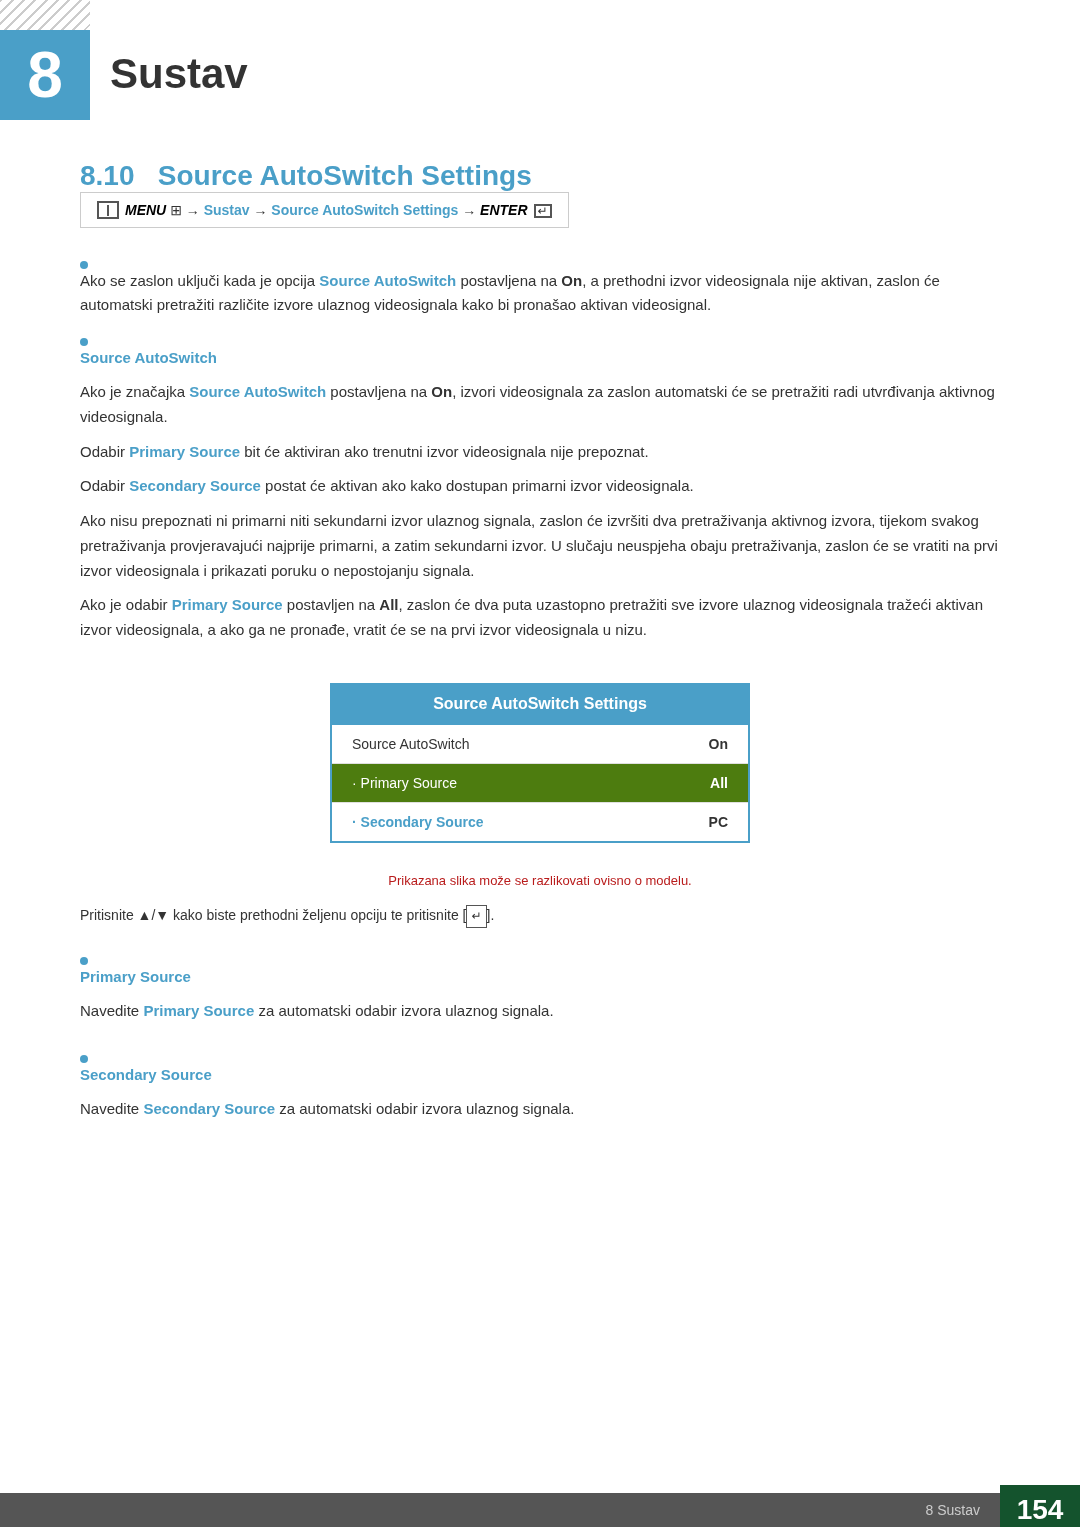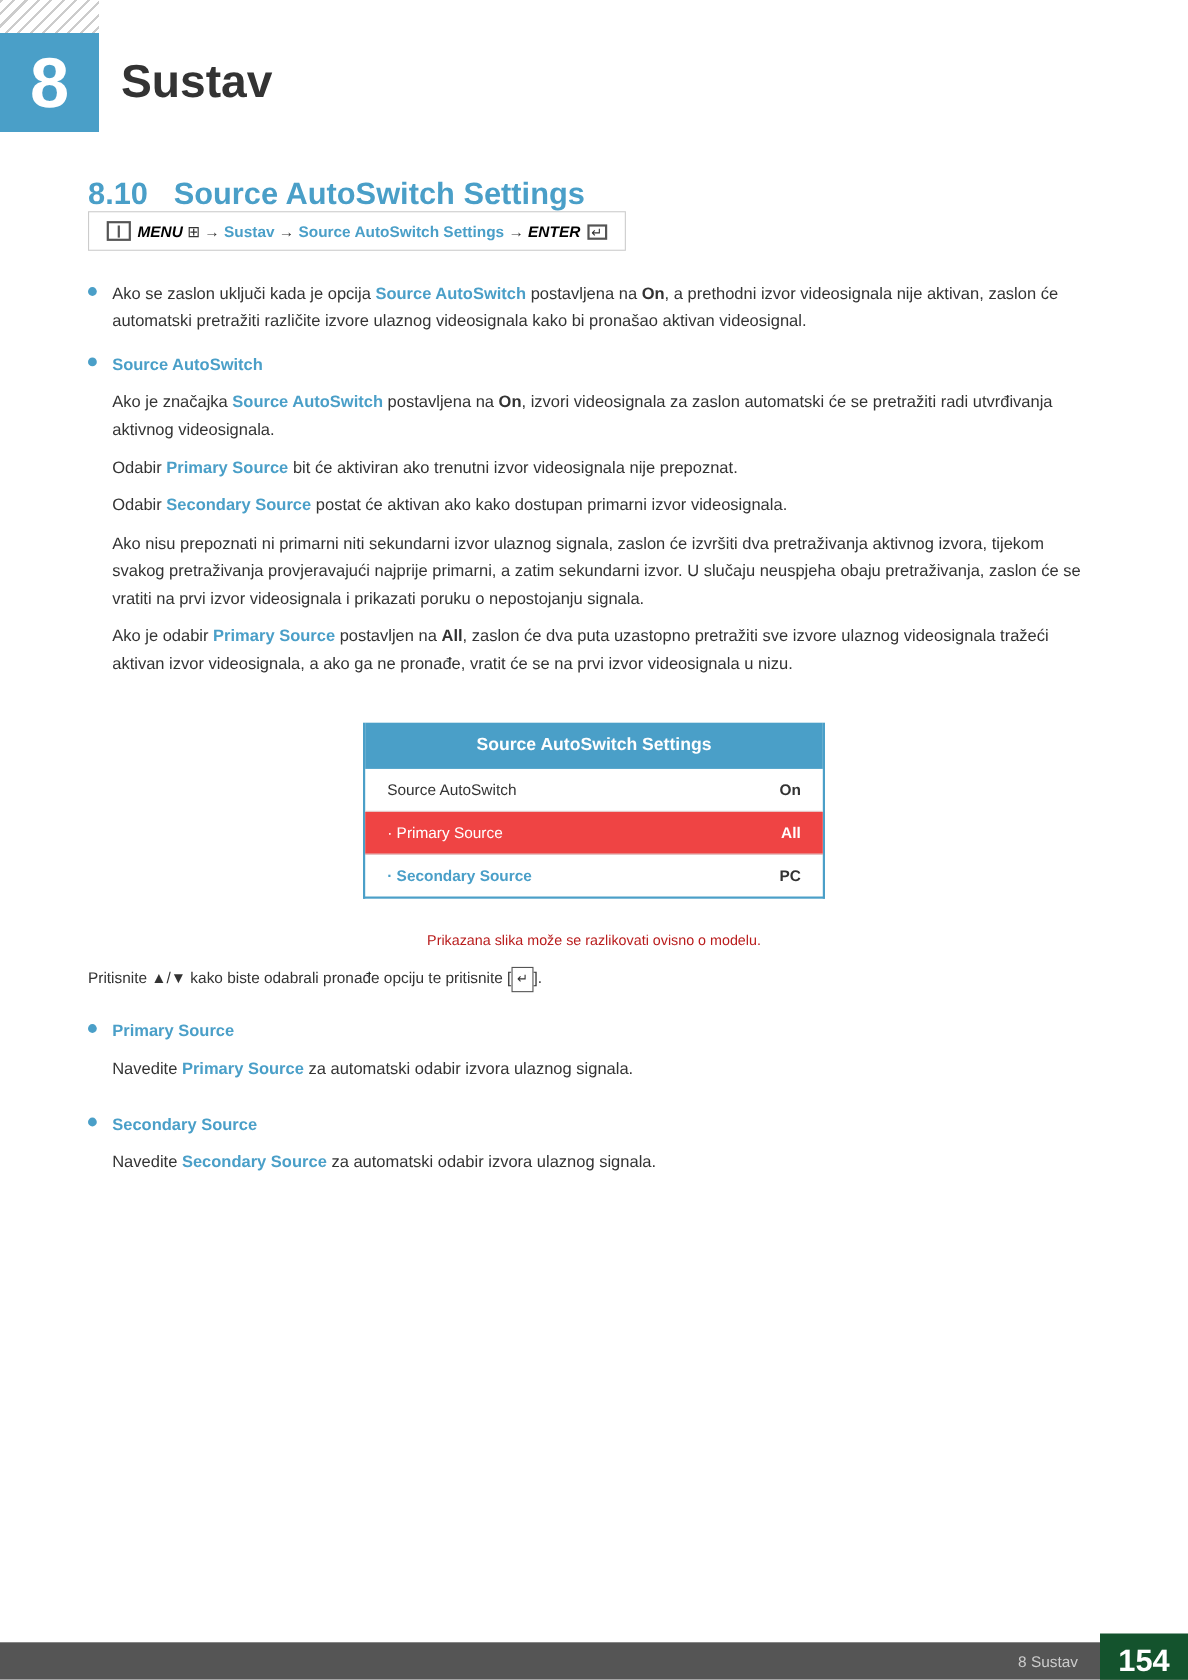--- a/index.html
+++ b/index.html
@@ -132,20 +132,21 @@
     .menu-path-text .bold-black {
       font-weight: bold;
       color: #000000;
       font-style: italic;
     }
 
     .bullet-item {
       display: flex;
       align-items: flex-start;
       margin-bottom: 16px;
+      flex-direction: column;
     }
 
     .bullet-dot {
       width: 8px;
       height: 8px;
       background: #4a9fc8;
       border-radius: 50%;
       margin-top: 5px;
       margin-right: 14px;
       flex-shrink: 0;
@@ -201,21 +202,21 @@
       align-items: center;
       padding: 11px 20px;
       border-bottom: 1px solid #e0e0e0;
     }
 
     .settings-row:last-child {
       border-bottom: none;
     }
 
     .settings-row.highlighted {
-      background: #ef4444;
+      background: #4d7c0f;
       color: #ffffff;
     }
 
     .settings-row-label {
       font-size: 14px;
       color: #333;
     }
 
     .settings-row.highlighted .settings-row-label {
       color: #ffffff;
@@ -375,21 +376,21 @@
       <span class="settings-row-label sub" style="color:#4a9fc8;font-weight:bold;">· Secondary Source</span>
       <span class="settings-row-value">PC</span>
     </div>
   </div>
 
   
   <div class="panel-note">Prikazana slika može se razlikovati ovisno o modelu.</div>
 
   
   <div class="nav-instruction">
-    <span>Pritisnite ▲/▼ kako biste odabrali pronađe opciju te pritisnite [</span><span style="display:inline-block;border:1px solid #555;padding:1px 4px;font-size:12px;">↵</span><span>].</span>
+    <span>Pritisnite ▲/▼ kako biste prethodni željenu opciju te pritisnite [</span><span style="display:inline-block;border:1px solid #555;padding:1px 4px;font-size:12px;">↵</span><span>].</span>
   </div>
 
   
   <div class="bullet-item">
     <div class="bullet-dot"></div>
     <div class="bullet-content">
       <div class="bullet-heading">Primary Source</div>
       <div class="sub-para">
         <span>Navedite </span><span class="bold-teal">Primary Source</span><span> za automatski odabir izvora ulaznog signala.</span>
       </div>

